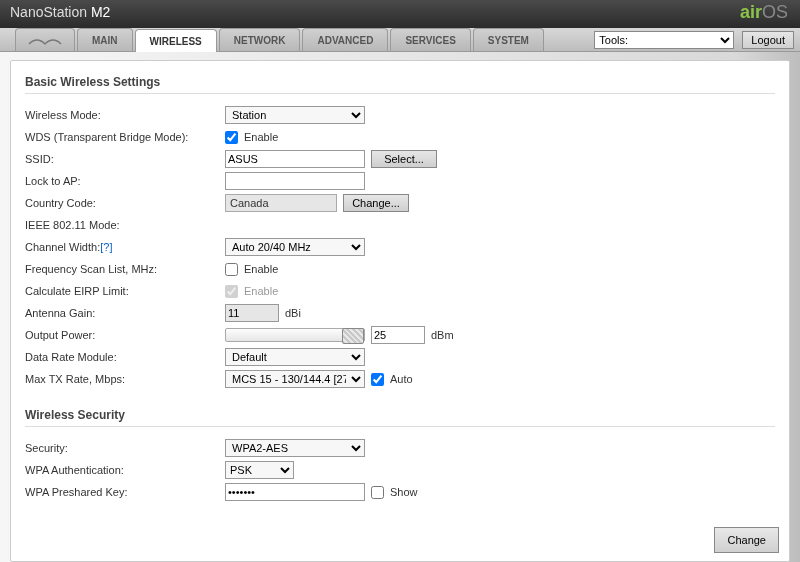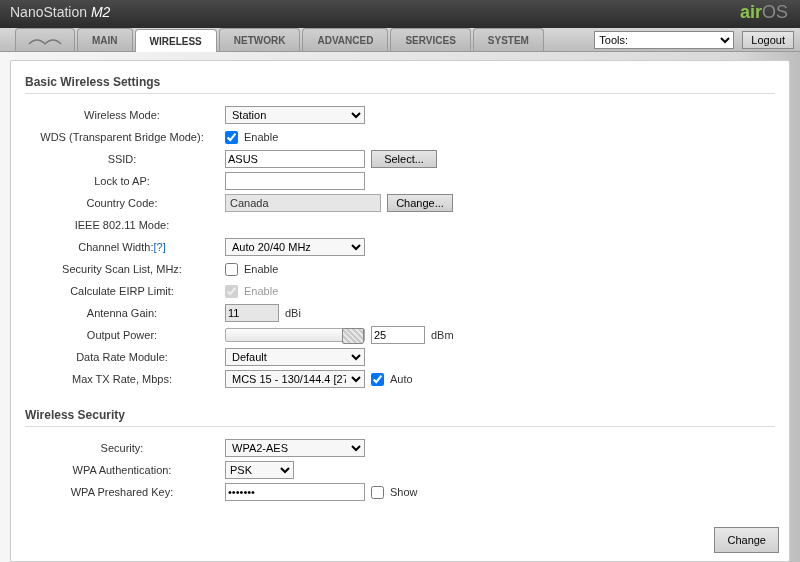--- a/index.html
+++ b/index.html
@@ -18,21 +18,21 @@
     position: relative;
   }
   .brand-name {
     position: absolute;
     left: 10px;
     top: 4px;
     color: #ddd;
     font-size: 14px;
     font-family: Arial, sans-serif;
   }
-  .brand-name .model { font-style: italic; font-weight: 300; color: #fff; }
+  .brand-name .model { font-weight: 300; color: #fff; }
   .logo-right {
     position: absolute;
     right: 12px;
     top: 2px;
     font-size: 18px;
     font-weight: bold;
     color: #8bc34a;
   }
   .logo-right .os { color: #888; font-weight: normal; }
 
@@ -130,40 +130,40 @@
 
   .form { margin: 10px 0 18px; }
   .row {
     display: flex;
     align-items: center;
     height: 22px;
     margin-bottom: 0px;
   }
   .row label.ll {
     width: 200px;
-    text-align: center;
+    text-align: left;
     padding-right: 6px;
     color: #333;
   }
   .row .rhs {
     display: flex;
     align-items: center;
     gap: 6px;
   }
   select.wide, input.wide {
     width: 140px;
     height: 18px;
     font-size: 11px;
     border: 1px solid #999;
     padding: 0 2px;
   }
   select.wide { background: #f7f7f7; }
   input.wide { background: #fff; }
   input.small { width: 54px; height: 18px; font-size: 11px; border: 1px solid #999; padding: 0 2px; }
-  .readonly { background: #e6e6e6 !important; color: #333; border: 1px solid #aaa; width: 156px; height: 18px; display:inline-flex; align-items:center; padding:0 4px; font-size:11px;}
+  .readonly { background: #e6e6e6 !important; color: #333; border: 1px solid #aaa; width: 112px; height: 18px; display:inline-flex; align-items:center; padding:0 4px; font-size:11px;}
   input[type=checkbox] { width: 13px; height: 13px; }
   .help-link { color: #0b60c9; cursor: pointer; }
   .unit { color: #333; }
 
   .slider {
     width: 140px;
     height: 14px;
     background: linear-gradient(#fdfdfd,#e6e6e6);
     border: 1px solid #aaa;
     border-radius: 2px;
@@ -291,21 +291,21 @@
       <div class="row">
         <label class="ll">
           <span>Channel Width:</span><span class="help-link">[?]</span>
         </label>
         <div class="rhs">
           <select class="wide"><option>Auto 20/40 MHz</option></select>
         </div>
       </div>
 
       <div class="row">
-        <label class="ll">Security Scan List, MHz:</label>
+        <label class="ll">Frequency Scan List, MHz:</label>
         <div class="rhs">
           <input type="checkbox" style="">
           <span>Enable</span>
         </div>
       </div>
 
       <div class="row">
         <label class="ll">Calculate EIRP Limit:</label>
         <div class="rhs">
           <input type="checkbox" checked="" disabled="" style="">

